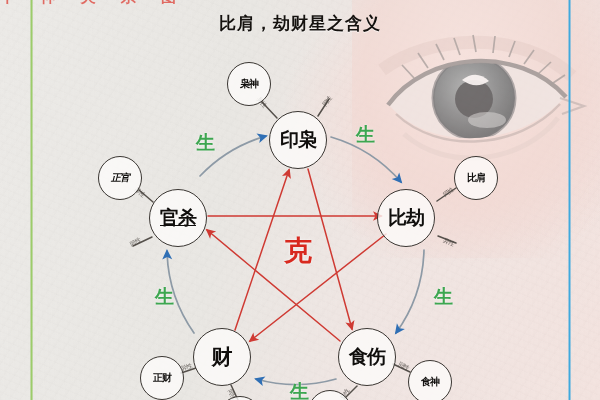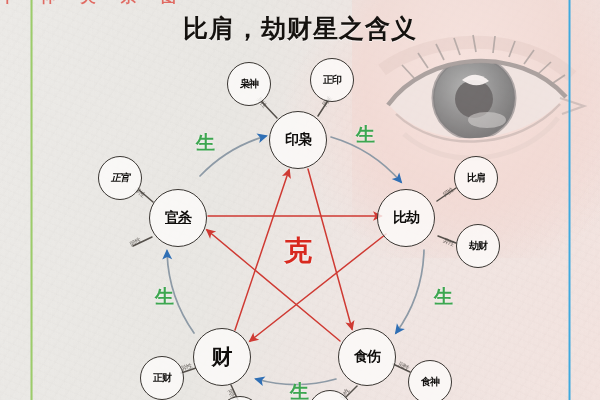--- a/index.html
+++ b/index.html
@@ -72,21 +72,21 @@
     white-space: nowrap;
   }
 
   
   .title {
     position: absolute;
     top: 12px;
     left: 0; right: 0;
     text-align: center;
     font-family: "DejaVu Sans", "Liberation Sans", sans-serif;
-    font-size: 25px;
+    font-size: 17px;
     font-weight: bold;
     color: #15120f;
     letter-spacing: 1px;
     text-shadow: 0 1px 0 rgba(255,255,255,.6);
   }
 
   
   #diagram {
     position: absolute;
     inset: 0;
@@ -102,21 +102,21 @@
     display: flex;
     align-items: center;
     justify-content: center;
     color: #100e0c;
     font-weight: bold;
     font-family: "DejaVu Sans", "Liberation Sans", sans-serif;
     text-shadow: 0 0 2px rgba(255,255,255,.8);
   }
   .node.main {
     width: 58px; height: 58px;
-    font-size: 14px;
+    font-size: 19px;
     letter-spacing: -1px;
   }
   .node.sat {
     width: 44px; height: 44px;
     font-size: 10px;
     letter-spacing: -1px;
   }
   .node.main.single { font-size: 21px; letter-spacing: 0; }
 
   
@@ -283,23 +283,21 @@
   <div class="tag" style="left:443px; top:188px; transform:rotate(-36deg);">同性</div>
   <div class="tag" style="left:443px; top:238px; transform:rotate(24deg);">异性</div>
   <div class="tag" style="left:398px; top:362px; transform:rotate(26deg);">同性</div>
   <div class="tag" style="left:340px; top:390px; transform:rotate(-60deg);">异性</div>
   <div class="tag" style="left:181px; top:363px; transform:rotate(-16deg);">异性</div>
   <div class="tag" style="left:226px; top:390px; transform:rotate(64deg);">同性</div>
   <div class="tag" style="left:134px; top:188px; transform:rotate(40deg);">异性</div>
   <div class="tag" style="left:130px; top:238px; transform:rotate(-28deg);">同性</div>
 
   <div class="node sat" style="left:227px; top:62px;">枭神</div>
-  <div class="node sat" style="left:310px; top:58px;">正印</div>
   <div class="node sat" style="left:454px; top:156px;">比肩</div>
-  <div class="node sat" style="left:456px; top:224px;">劫财</div>
   <div class="node sat" style="left:408px; top:360px;">食神</div>
   <div class="node sat" style="left:308px; top:390px;">伤官</div>
   <div class="node sat" style="left:140px; top:356px;">正财</div>
   <div class="node sat" style="left:218px; top:396px;">偏财</div>
   <div class="node sat" style="left:98px;  top:156px;font-style:italic;">正官</div>
 
   <div class="node main" style="left:269px; top:111px;">印枭</div>
   <div class="node main" style="left:377px; top:189px;">比劫</div>
   <div class="node main" style="left:338px; top:328px;">食伤</div>
   <div class="node main single" style="left:193px; top:328px;">财</div>

